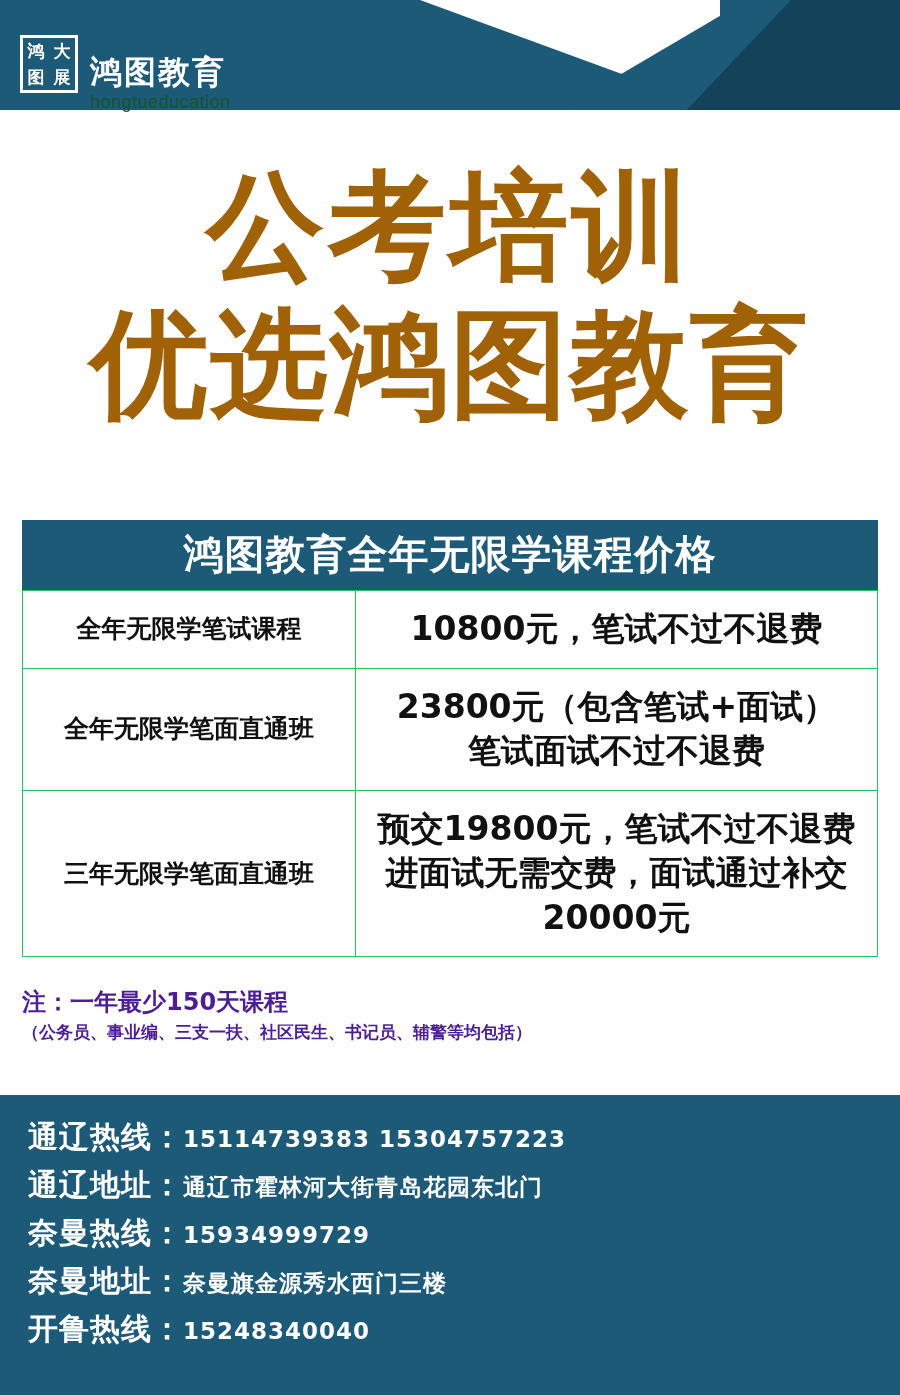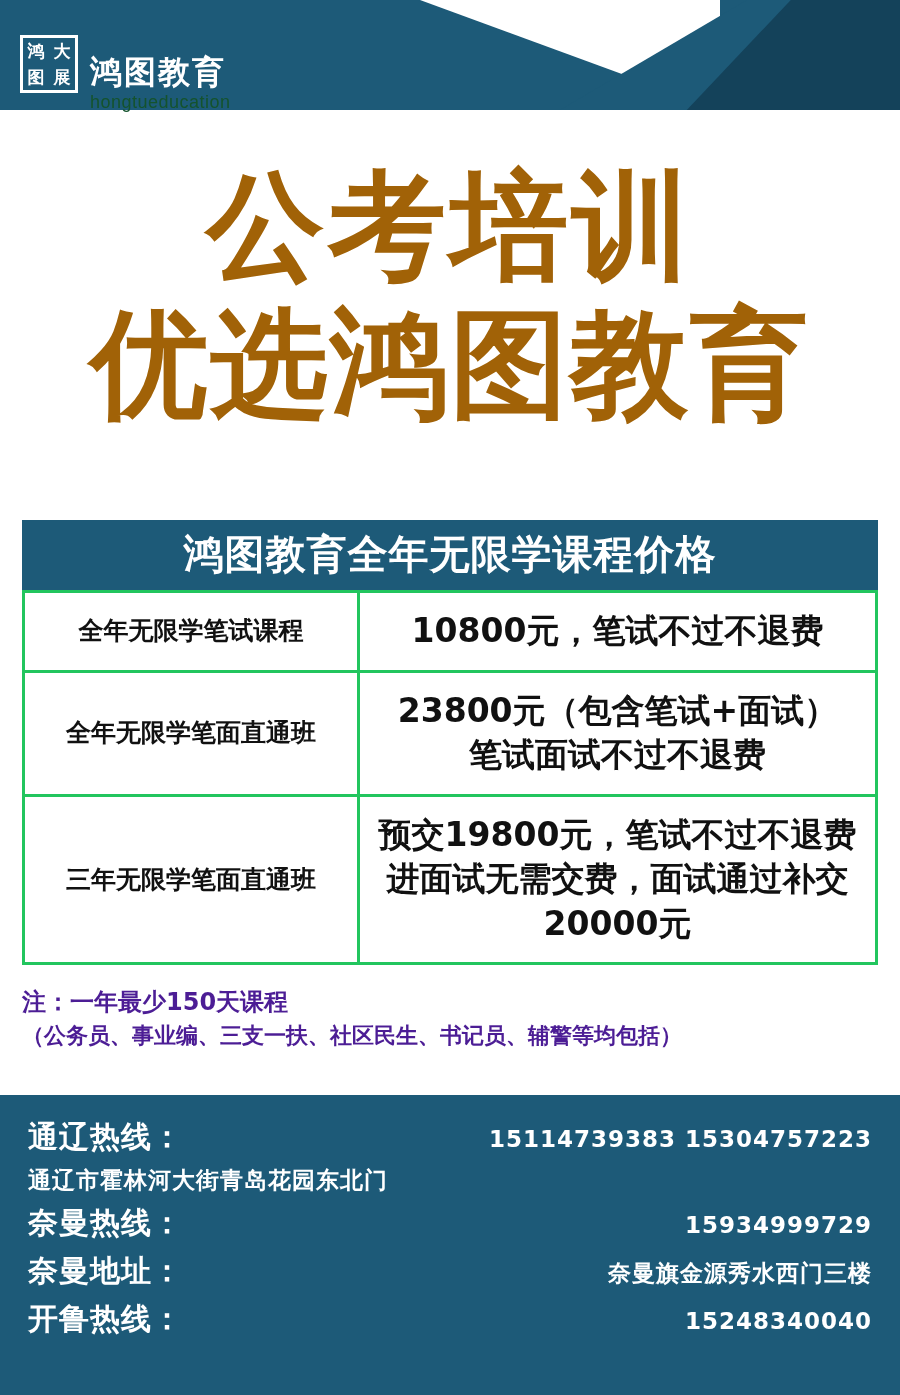--- a/index.html
+++ b/index.html
@@ -146,21 +146,21 @@
     padding: 14px 0 16px;
     line-height: 1;
   }
   table.price {
     width: 100%;
     border-collapse: collapse;
     table-layout: fixed;
     background: #ffffff;
   }
   table.price td {
-    border: 3px solid #22c55e;
+    border: 1px solid #22c55e;
     font-family: "DejaVu Sans", sans-serif;
     color: #111111;
     font-weight: bold;
     text-align: center;
     vertical-align: middle;
     padding: 16px 6px;
     line-height: 1.35;
   }
   td.col-left {
     width: 320px;
@@ -178,41 +178,40 @@
     position: absolute;
     top: 985px;
     left: 22px;
     width: 856px;
     color: #4c1d95;
     font-family: "DejaVu Sans", sans-serif;
     font-weight: bold;
     font-size: 24px;
     line-height: 1.45;
   }
-  .notes .n2 { font-size: 22px; }
+  .notes .n2 { font-size: 17px; }
 
   
   .contact {
     position: absolute;
     left: 0;
     bottom: 0;
     width: 900px;
     height: 300px;
     background: #1d5a78;
     color: #ffffff;
     padding: 22px 28px 0;
     box-sizing: border-box;
     font-family: "DejaVu Sans", sans-serif;
   }
   .contact-row {
     display: flex;
     align-items: baseline;
     font-weight: bold;
     margin-bottom: 7px;
-    justify-content: space-between;
   }
   .contact-label {
     font-size: 30px;
     white-space: nowrap;
     letter-spacing: 1px;
   }
   .contact-value {
     font-size: 23px;
     letter-spacing: 1px;
     margin-left: 0;
@@ -279,20 +278,21 @@
     <div class="n1">注：一年最少150天课程</div>
     <div class="n2">（公务员、事业编、三支一扶、社区民生、书记员、辅警等均包括）</div>
   </div>
 
   <div class="contact">
     <div class="contact-row">
       <span class="contact-label">通辽热线：</span>
       <span class="contact-value">15114739383  15304757223</span>
     </div>
     <div class="contact-row">
+      <span class="contact-label">通辽地址：</span>
       <span class="contact-value">通辽市霍林河大街青岛花园东北门</span>
     </div>
     <div class="contact-row">
       <span class="contact-label">奈曼热线：</span>
       <span class="contact-value">15934999729</span>
     </div>
     <div class="contact-row">
       <span class="contact-label">奈曼地址：</span>
       <span class="contact-value">奈曼旗金源秀水西门三楼</span>
     </div>

